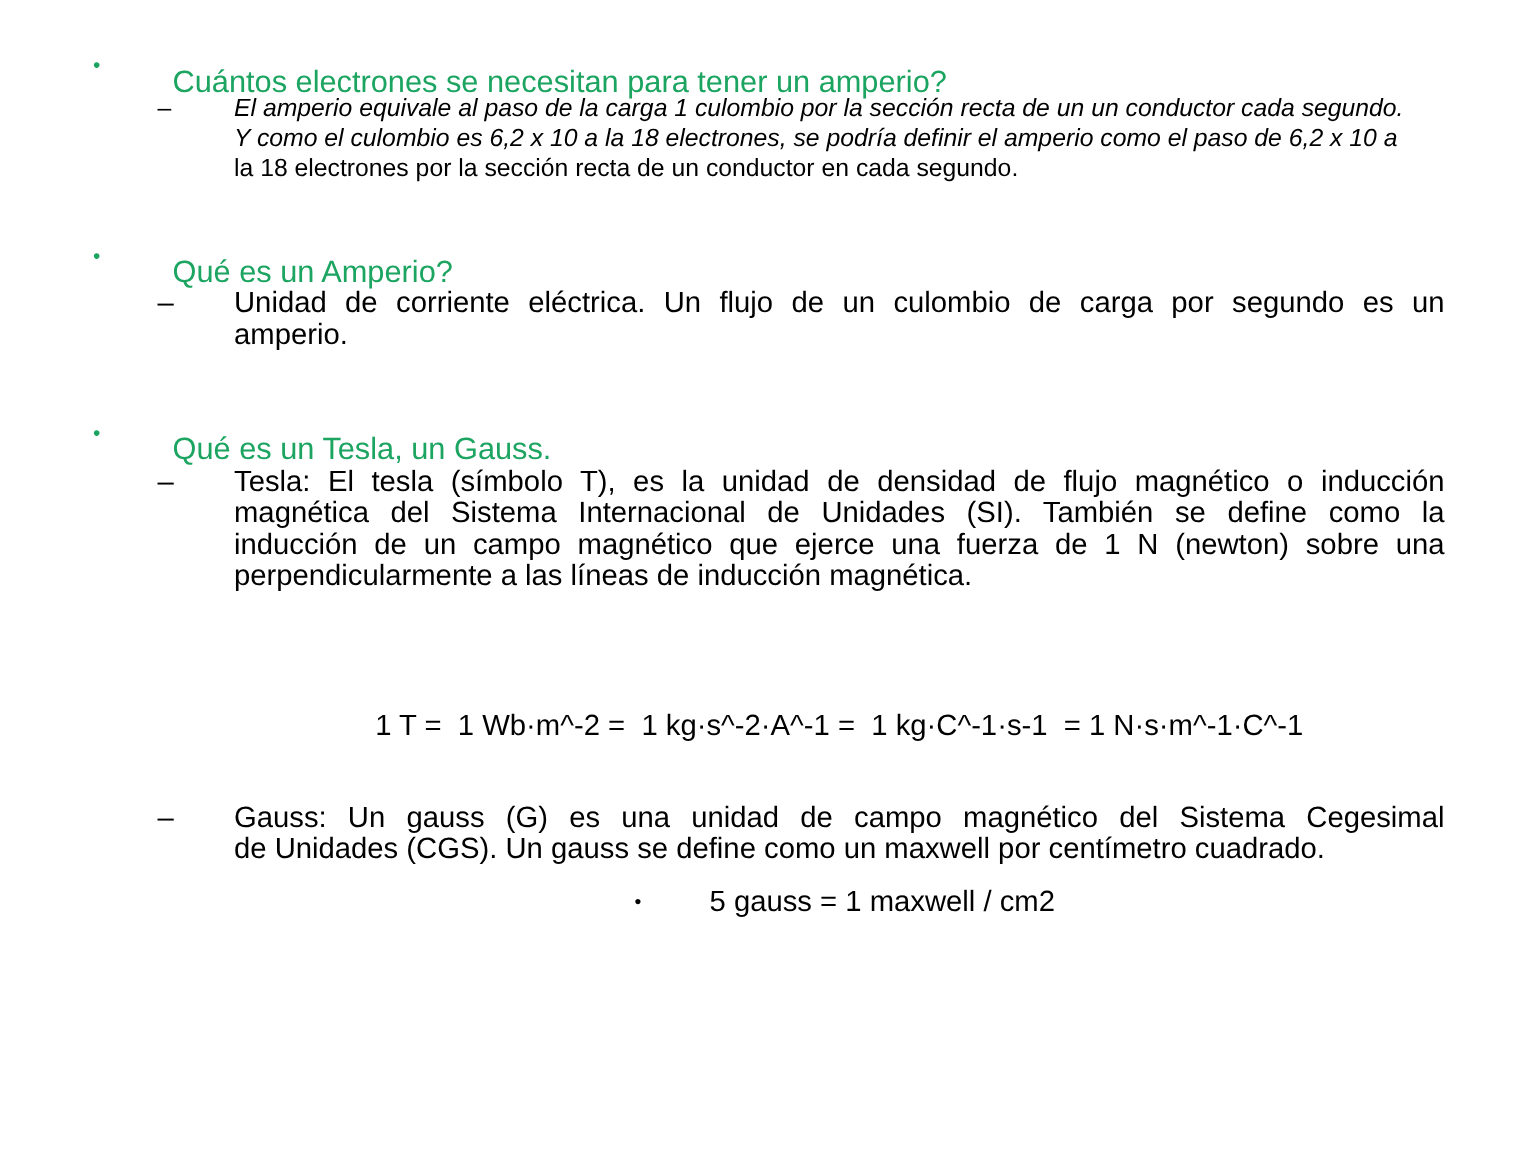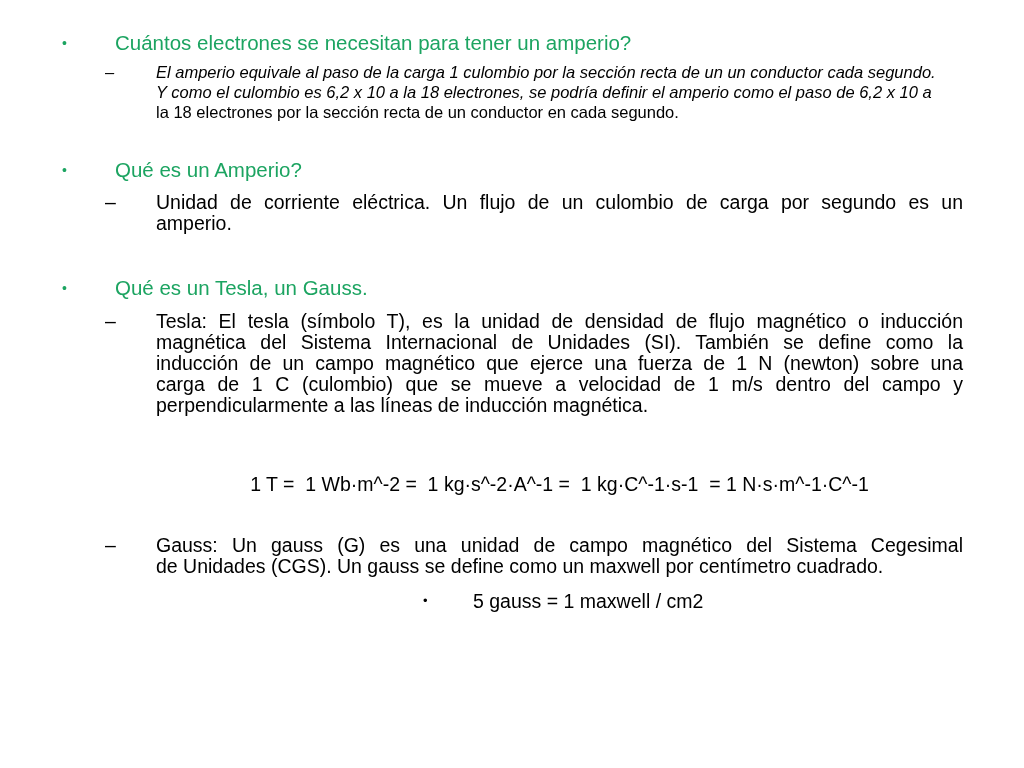--- a/index.html
+++ b/index.html
@@ -18,20 +18,21 @@
   .heading-row { left: 62px; }
   .bullet-l1 {
     width: 53px; flex: 0 0 53px;
     font-size: 14px; line-height: 26px;
     color: var(--heading-green, #1CA461);
   }
   .heading {
     font-size: 20.5px; line-height: 26px;
     color: var(--heading-green, #1CA461);
     white-space: nowrap;
+    margin-top: 12px;
   }
 
   
   .para-row { left: 105px; }
   .dash { width: 51px; flex: 0 0 51px; }
   .body-text { width: 807px; }
   .body-lg { font-size: 19.5px; line-height: 21px; }
   .body-sm { font-size: 16.5px; line-height: 20px; }
   .jline { text-align: justify; text-align-last: justify; }
   .lline { text-align: left; }
@@ -82,21 +83,20 @@
   <div class="row heading-row" style="top:275px">
     <span class="bullet-l1">•</span>
     <span class="heading">Qué es un Tesla, un Gauss.</span>
   </div>
   <div class="row para-row body-lg" style="top:311px">
     <span class="dash">–</span>
     <div class="body-text">
         <div class="jline">Tesla: El tesla (símbolo T), es la unidad de densidad de flujo magnético o inducción</div>
         <div class="jline">magnética del Sistema Internacional de Unidades (SI). También se define como la</div>
         <div class="jline">inducción de un campo magnético que ejerce una fuerza de 1 N (newton) sobre una</div>
-        <div class="jline">carga de 1 C (culombio) que se mueve a velocidad de 1 m/s dentro del campo y</div>
         <div class="lline">perpendicularmente a las líneas de inducción magnética.</div>
       </div>
   </div>
 
   <div class="formula" style="top:474px">1 T =  1 Wb·m^-2 =  1 kg·s^-2·A^-1 =  1 kg·C^-1·s-1  = 1 N·s·m^-1·C^-1</div>
 
   <div class="row para-row body-lg" style="top:535px">
     <span class="dash">–</span>
     <div class="body-text">
         <div class="jline">Gauss: Un gauss (G) es una unidad de campo magnético del Sistema Cegesimal</div>

